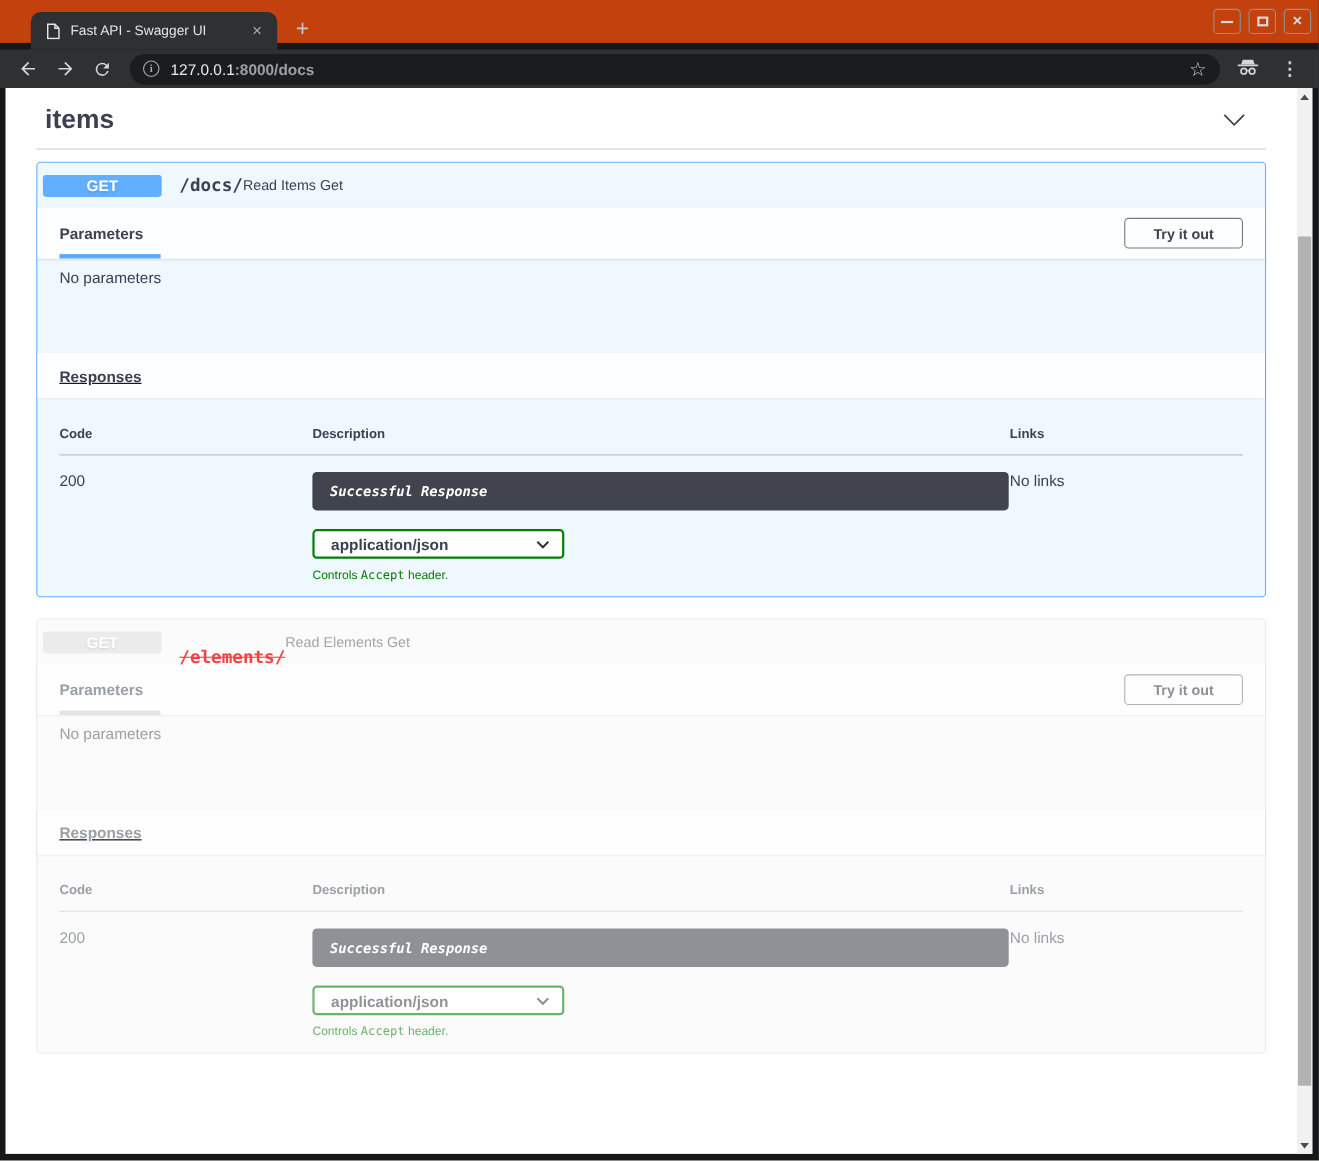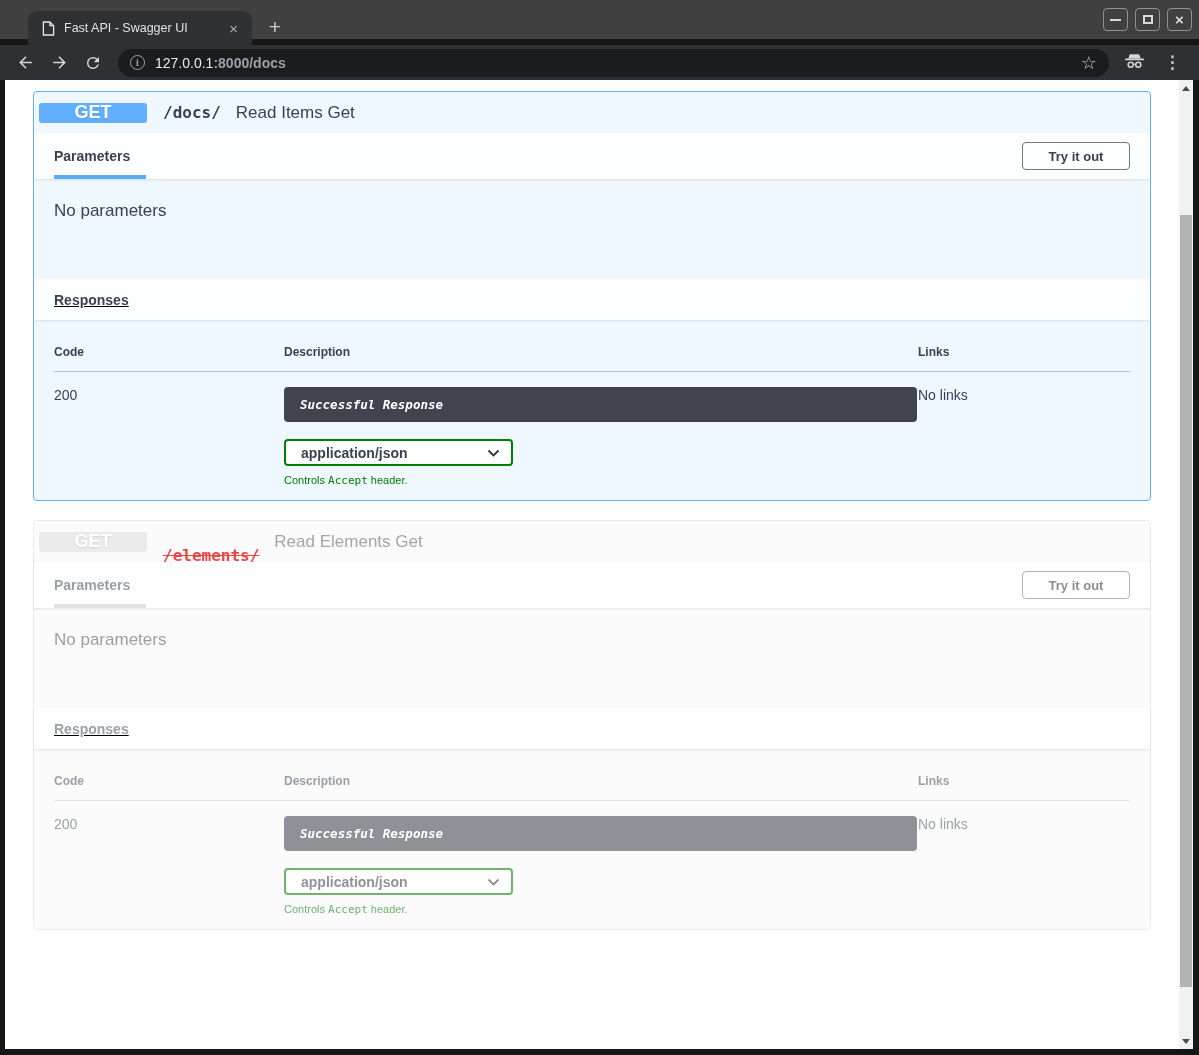--- a/index.html
+++ b/index.html
@@ -1,20 +1,20 @@
 <!DOCTYPE html>
 <html><head>
 <meta charset="utf-8">
 <style>
   * { margin:0; padding:0; box-sizing:border-box; }
   html,body { width:1199px; height:1055px; }
   body { font-family:"Liberation Sans", sans-serif; background:#161718; position:relative; overflow:hidden; }
 
   
-  .tabstrip { position:absolute; top:0; left:0; right:0; height:39px; background:#404040; }
+  .tabstrip { position:absolute; top:0; left:0; right:0; height:39px; background:#c2410c; }
   .tab { position:absolute; left:28px; top:11px; width:224px; height:34px; background:#2e3032;
          border-radius:9px 9px 0 0; display:flex; align-items:center; padding:0 10px; }
   .favicon { width:13px; height:15px; margin:0 9px 0 4px; flex:none; }
   .tab-title { color:#e0e2e4; font-size:12.5px; flex:1; white-space:nowrap; overflow:hidden; }
   .tab-close { color:#a9adb2; font-size:15px; line-height:1; padding:2px 4px; cursor:default; }
   .newtab { position:absolute; left:262px; top:14px; color:#c3c6c9; font-size:21px; font-weight:300;
             width:26px; height:26px; text-align:center; line-height:25px; }
   .win-controls { position:absolute; right:7px; top:8px; display:flex; gap:7px; }
   .wc { width:25px; height:23px; border:1px solid #8f9295; border-radius:4px; display:flex;
         align-items:center; justify-content:center; }
@@ -48,36 +48,36 @@
   .tri-down { width:0; height:0; border-left:4px solid transparent; border-right:4px solid transparent; border-top:5px solid #4b4b4b; }
   .sb-thumb { position:absolute; left:1px; right:1px; top:135px; height:772px; background:#b2b2b2; }
 
   .tag-header { display:flex; justify-content:space-between; align-items:center;
                 margin-top:7px; padding:8px 18px 12px 8px; border-bottom:1px solid #d0d3d7; }
   .tag-header h3 { font-size:24px; color:#3b4151; font-weight:700; }
 
   
   .opblock { border-radius:4px; }
   .op-summary { display:flex; align-items:center; padding:6px 10px 6px 5px; height:41px; }
-  .method-btn { width:108px; height:20px; border-radius:3px; color:#fff; font-size:18px; font-weight:700;
+  .method-btn { width:108px; height:20px; border-radius:3px; color:#fff; font-size:14px; font-weight:700;
                 display:flex; align-items:center; justify-content:center; flex:none;
                 text-shadow:0 1px 2px rgba(0,0,0,.1); }
   .op-path { font-family:"DejaVu Sans Mono", monospace; font-size:16px; font-weight:700; margin-left:16px; }
-  .op-desc { font-size:17px; margin-left:15px; }
+  .op-desc { font-size:13px; }
 
   .section-header { position:relative; display:flex; align-items:center; justify-content:space-between;
                     padding:0 20px; height:46px; background:rgba(255,255,255,.8);
                     box-shadow:0 1px 2px rgba(0,0,0,.1); }
   .section-header h4 { font-size:14px; font-weight:700; }
   .tab-underline { position:absolute; bottom:0; left:20px; width:92px; height:4px; }
   .responses-hdr { height:41px;text-decoration:underline; }
   .try-btn { width:108px; height:28px; background:transparent; border-radius:4px; font-size:13px;
              font-weight:600; font-family:"Liberation Sans", sans-serif; cursor:pointer; }
 
-  .op-body-noparams { padding:22px 20px; height:100px; font-size:17px; }
+  .op-body-noparams { padding:9px 20px; height:86px; font-size:14px; }
 
   .responses-body { padding:25px 20px 13px; }
   .resp-head { display:flex; font-size:12px; font-weight:700; padding-bottom:12px; }
   .resp-row { display:flex; padding-top:15px; }
   .col-code { width:230px; } .col-desc { flex:1; } .col-links { width:212px; }
   .code-val { font-size:14px; }
   .links-val { font-size:14px; }
   .resp-box { width:633px; height:35px; border-radius:4px; display:flex; align-items:center; padding:0 16px; }
   .resp-box span { color:#fff; font-size:12.5px; font-style:italic; font-weight:600;
                    font-family:"DejaVu Sans Mono", monospace; }
@@ -173,20 +173,26 @@
       <circle cx="16" cy="13.5" r="2.7" fill="none" stroke="#d3d5d7" stroke-width="1.6"></circle>
       <path d="M10.7 13.2c.9-.6 1.7-.6 2.6 0" fill="none" stroke="#d3d5d7" stroke-width="1.4"></path>
     </svg>
   </span>
   <span class="dots">⋮</span>
 </div>
 
 <div class="main">
   <div class="page">
 
+    <div class="tag-header">
+      <h3>items</h3>
+      <svg width="22" height="12" viewBox="0 0 22 12">
+        <polyline points="2,1.5 11,10.5 20,1.5" fill="none" stroke="#3b4151" stroke-width="1.6"></polyline>
+      </svg>
+    </div>
 
     <section class="opblock op-get">
       <div class="op-summary">
         <span class="method-btn">GET</span>
         <span class="op-path">/docs/</span>
         <span class="op-desc">Read Items Get</span>
       </div>
       <div class="section-header">
         <h4>Parameters</h4>
         <div class="tab-underline"></div>

